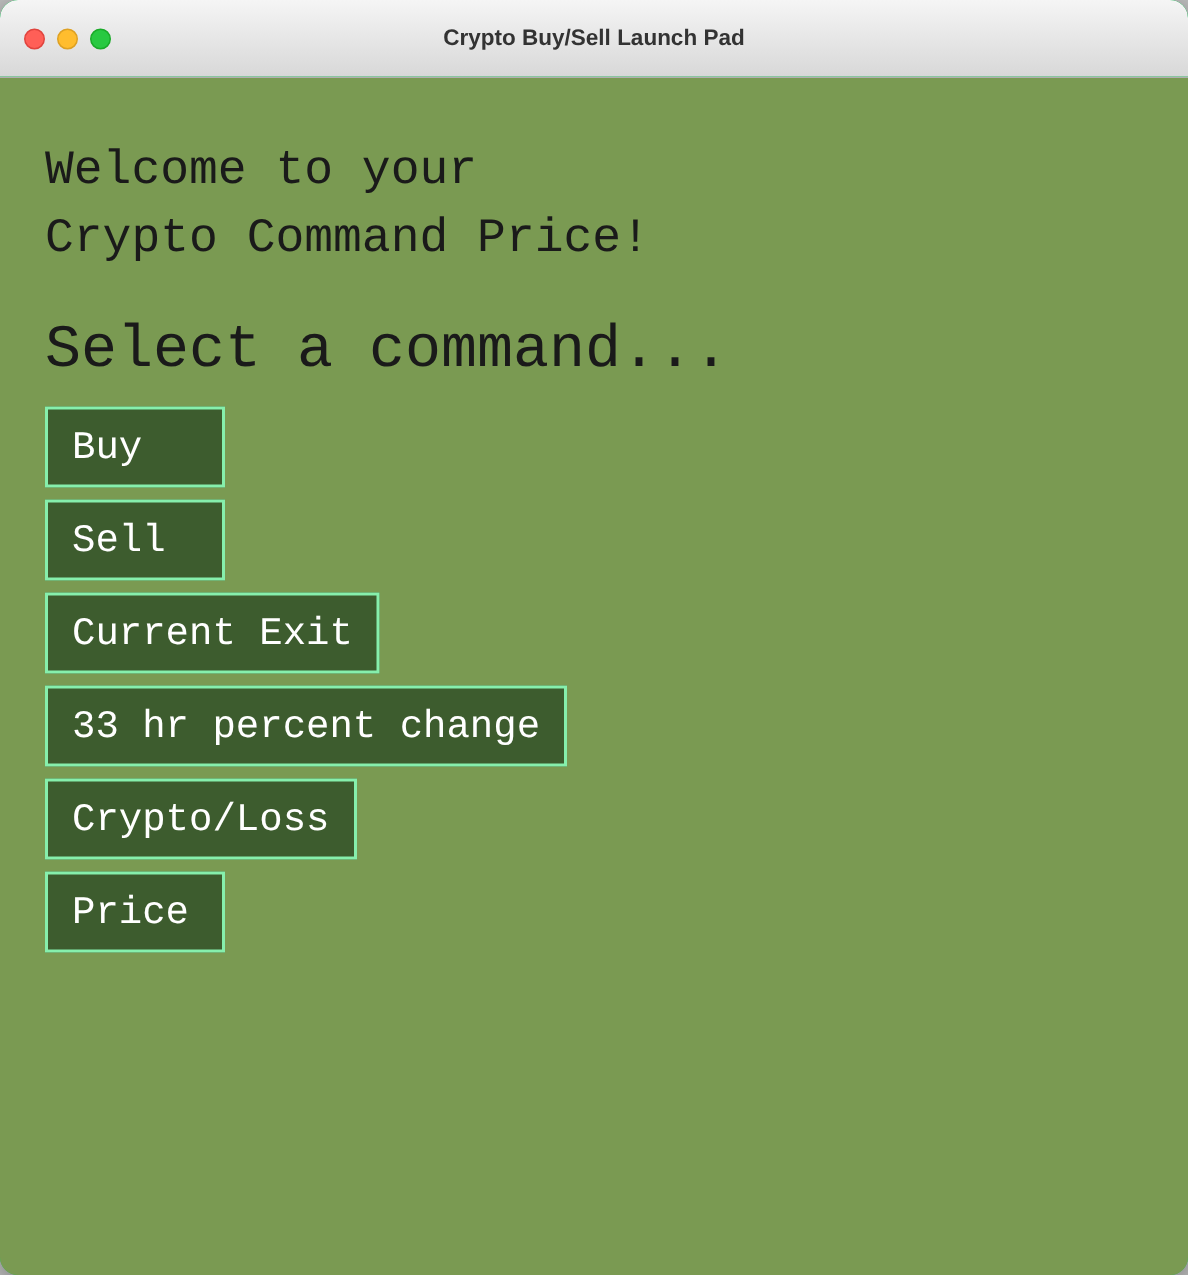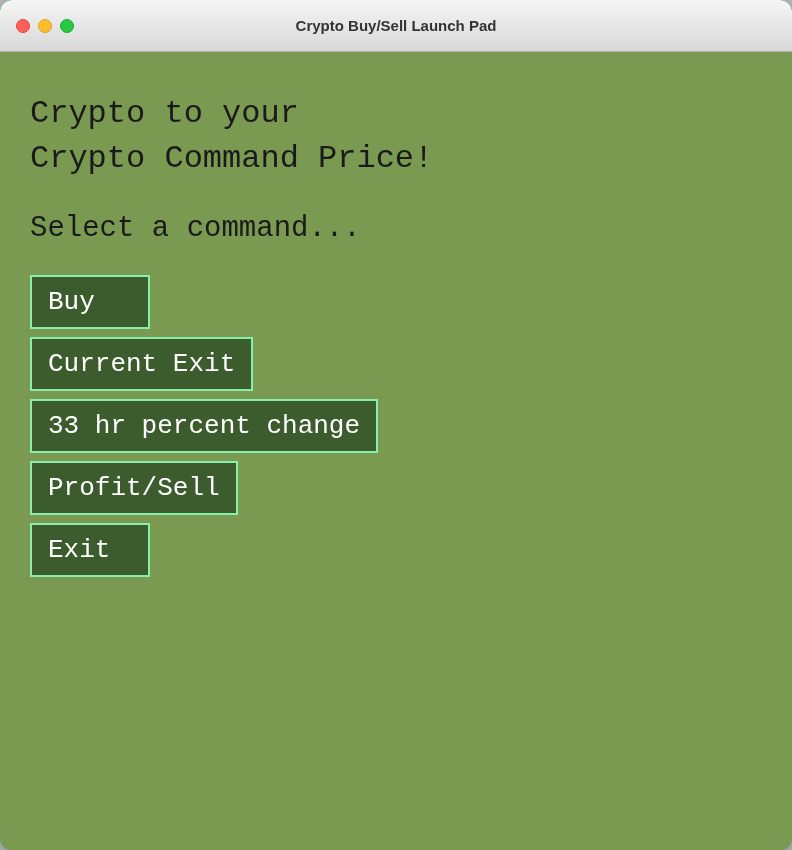--- a/index.html
+++ b/index.html
@@ -92,23 +92,23 @@
       font-family: 'Courier New', Courier, monospace;
       font-size: 32px;
       color: #1a1a1a;
       line-height: 1.4;
       margin-bottom: 30px;
       white-space: pre;
     }
 
     .select-text {
       font-family: 'Courier New', Courier, monospace;
-      font-size: 29px;
+      font-size: 40px;
       color: #1a1a1a;
-      margin-bottom: 30px;
+      margin-bottom: 14px;
     }
 
     .buttons-container {
       display: flex;
       flex-direction: column;
       gap: 8px;
       align-items: flex-start;
     }
 
     .cmd-button {
@@ -131,26 +131,27 @@
   <div class="title-bar">
     <div class="traffic-lights">
       <div class="traffic-light close"></div>
       <div class="traffic-light minimize"></div>
       <div class="traffic-light maximize"></div>
     </div>
     <span class="title-bar-text">Crypto Buy/Sell Launch Pad</span>
   </div>
 
   <div class="content">
-    <div class="welcome-text"><span>Crypto to your</span>
+    <div class="welcome-text"><span>Welcome to your</span>
 <span>Crypto Command Price!</span></div>
 
     <div class="select-text">Select a command...</div>
 
     <div class="buttons-container">
       <button class="cmd-button">Buy</button>
+      <button class="cmd-button">Sell</button>
       <button class="cmd-button">Current Exit</button>
       <button class="cmd-button">33 hr percent change</button>
-      <button class="cmd-button">Profit/Sell</button>
-      <button class="cmd-button">Exit</button>
+      <button class="cmd-button">Crypto/Loss</button>
+      <button class="cmd-button">Price</button>
     </div>
   </div>
 </div>
 
 </body></html>

